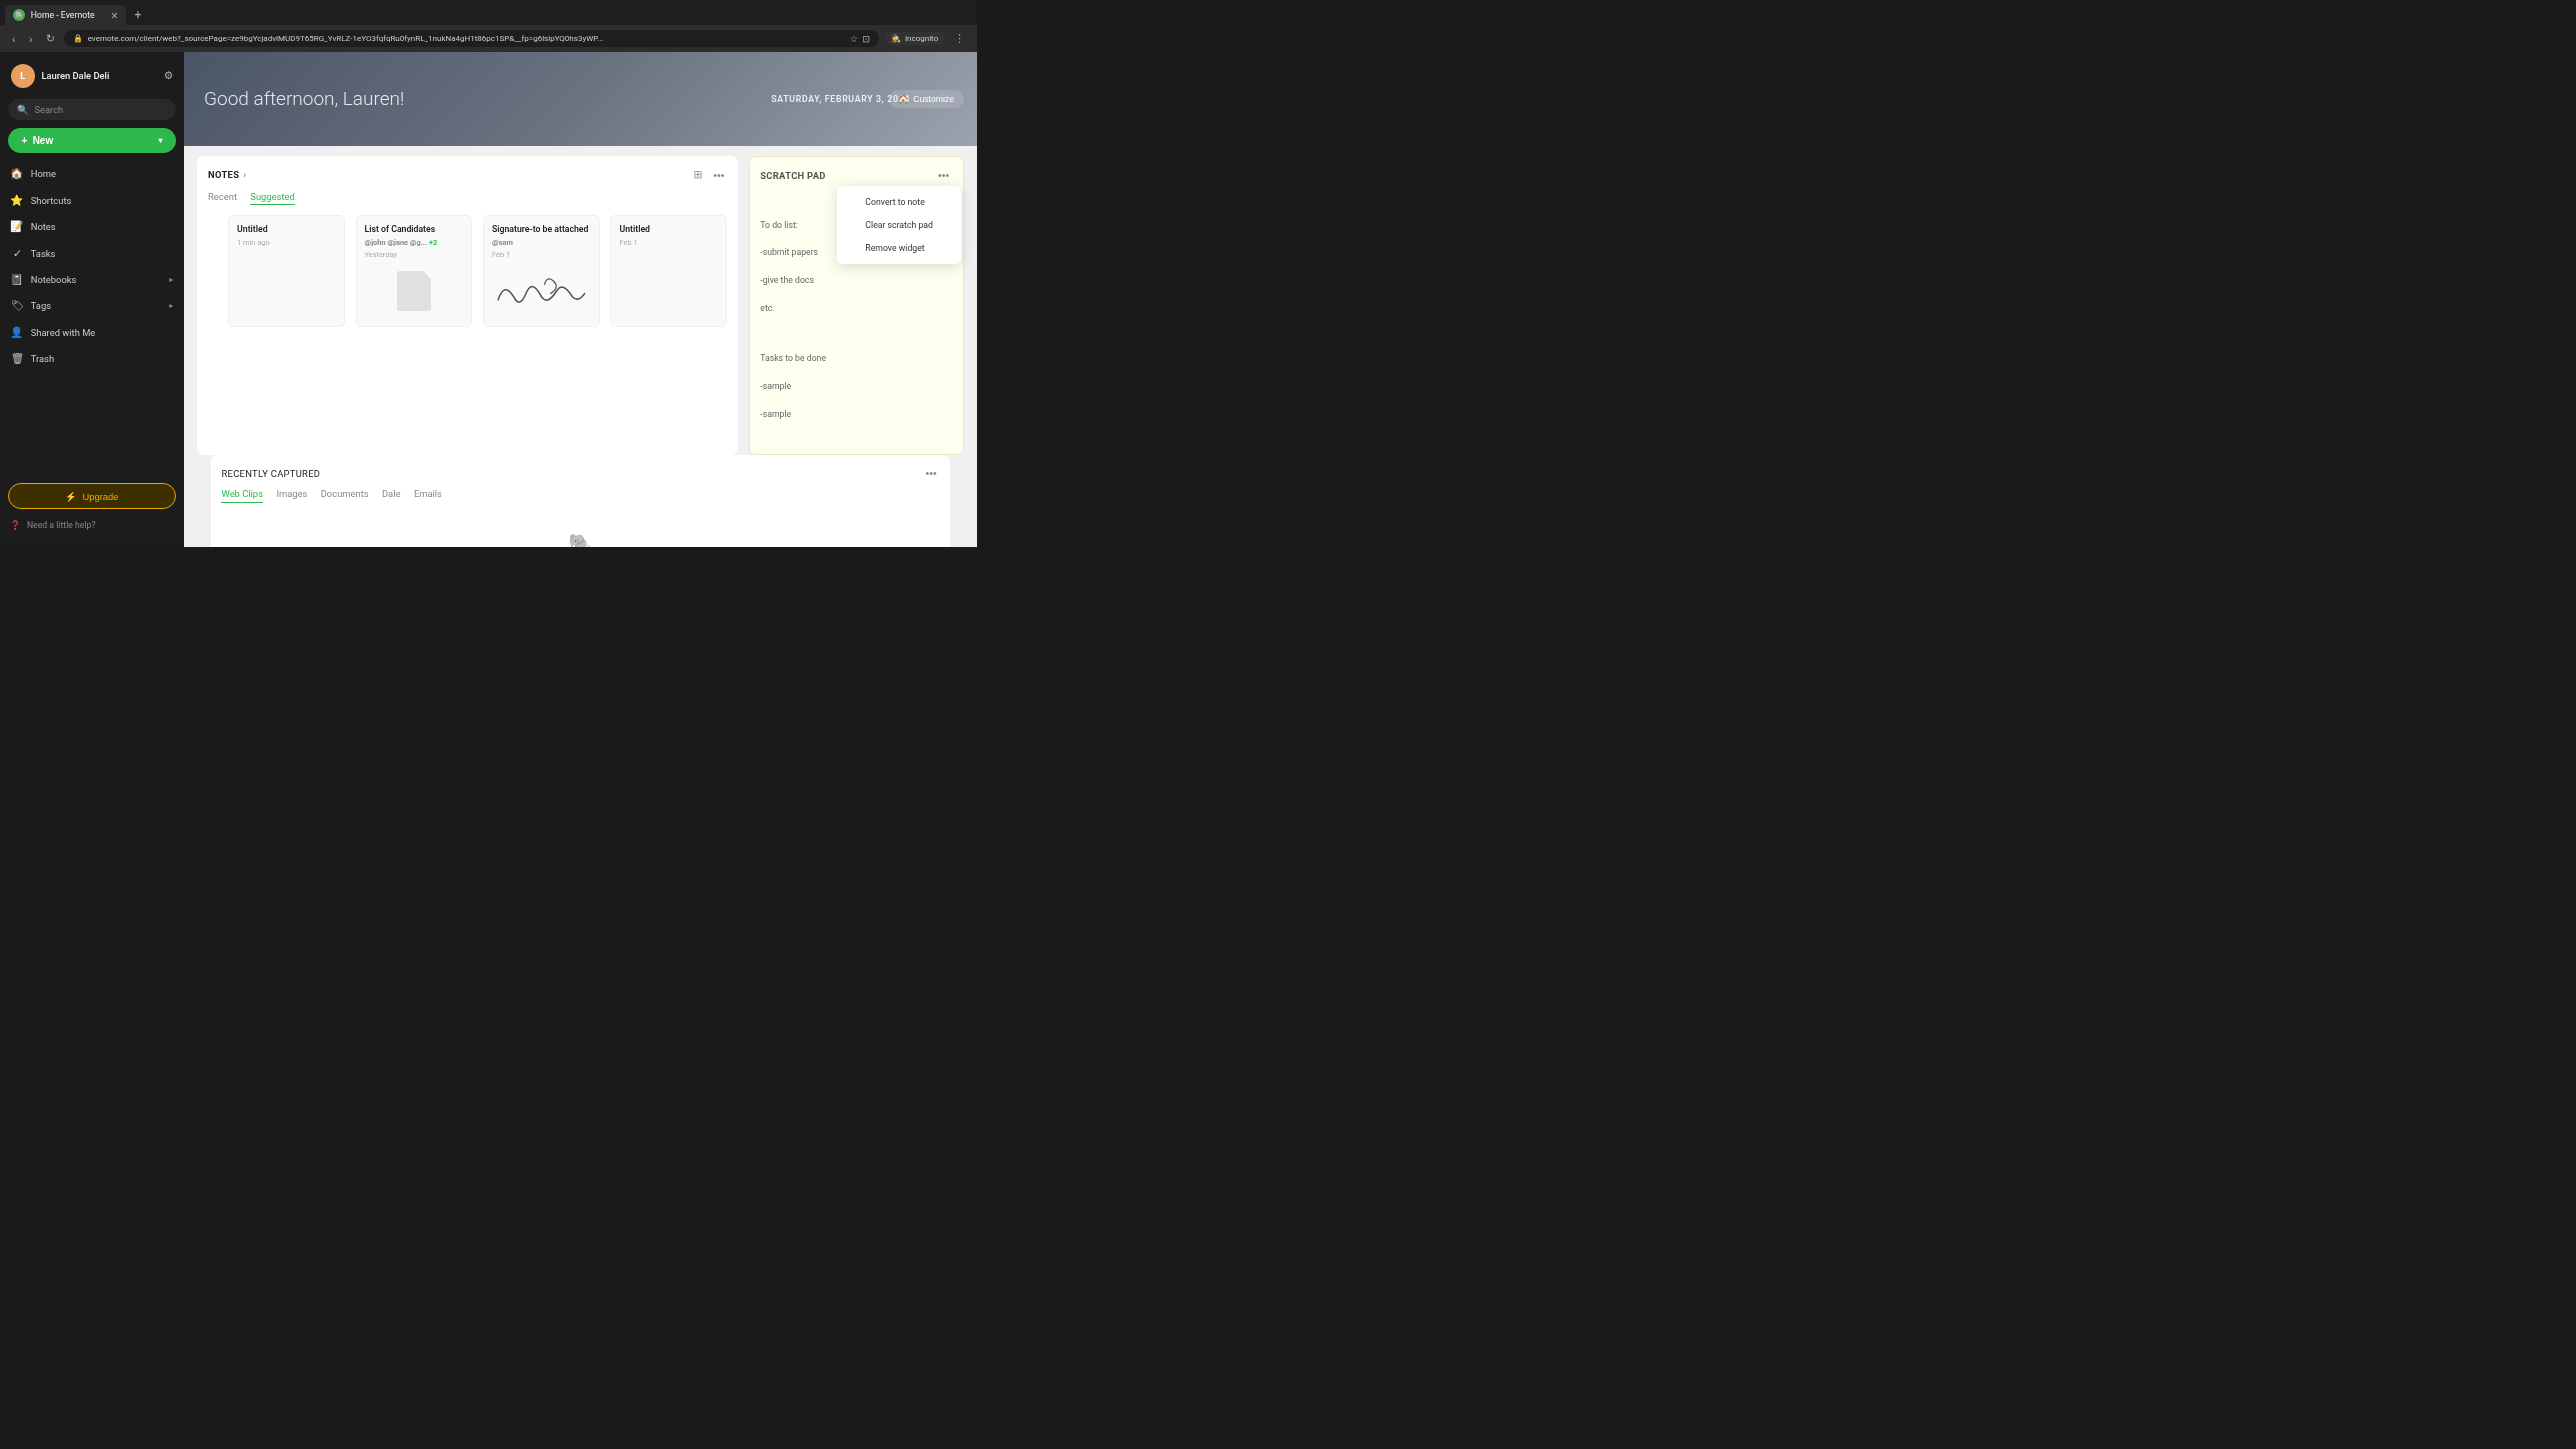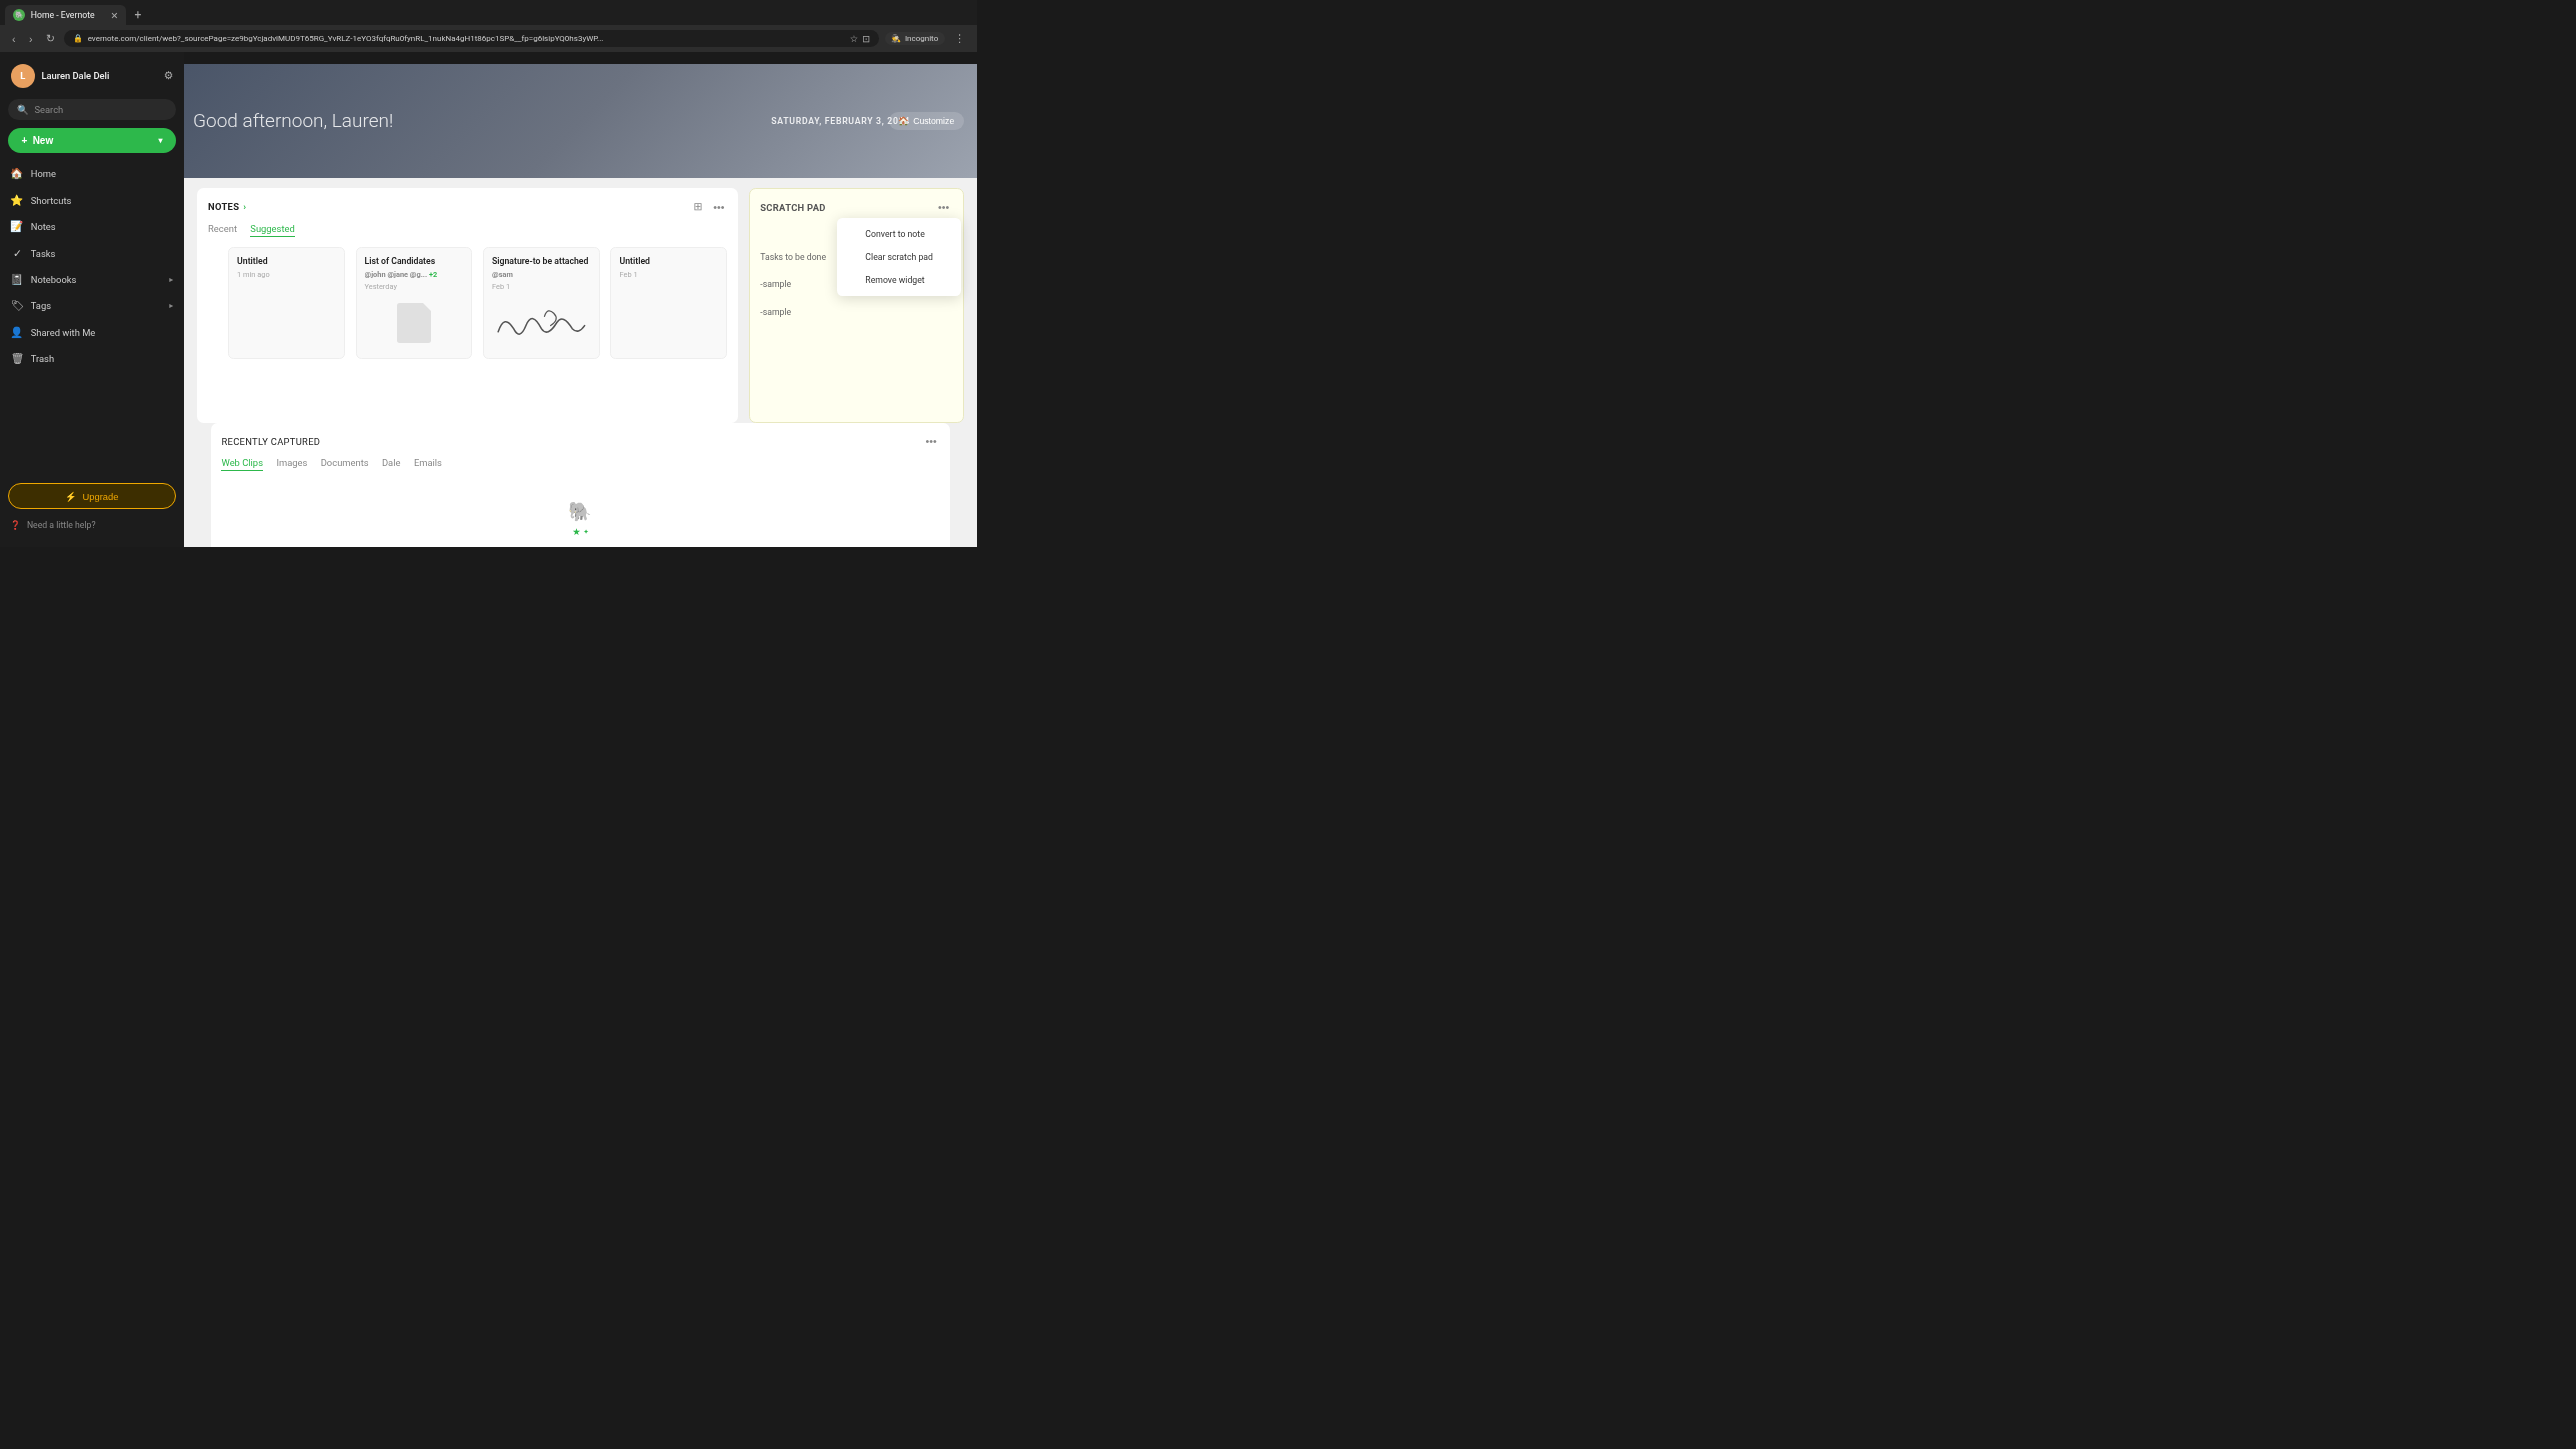--- a/index.html
+++ b/index.html
@@ -34,21 +34,21 @@
     .nav-item .nav-icon { font-size: 10.7px; width: 13.4px; text-align: center; }
     .nav-item.has-children .expand-icon { margin-left: auto; font-size: 8px; color: #888; }
     .sidebar-bottom { padding: 6.7px 8px; }
     .upgrade-btn { background: #3d2e00; border: 0.7px solid #f0a800; color: #f0a800; border-radius: 13.4px; padding: 6.7px 10.7px; width: 100%; cursor: pointer; font-size: 9.4px; font-weight: 500; display: flex; align-items: center; justify-content: center; gap: 5.4px; }
     .help-item { display: flex; align-items: center; gap: 5.4px; padding: 5.4px 2.7px; color: #888; font-size: 8.7px; cursor: pointer; margin-top: 5.4px; }
 
     
     .main { flex: 1; overflow: hidden; position: relative; }
 
     
-    .hero { width: 100%; height: 114px; background: linear-gradient(135deg, #4a5568 0%, #6b7280 50%, #9ca3af 100%); position: relative; display: flex; align-items: center; padding: 0 9px; margin-top: 12px; }
+    .hero { width: 100%; height: 94px; background: linear-gradient(135deg, #4a5568 0%, #6b7280 50%, #9ca3af 100%); position: relative; display: flex; align-items: center; padding: 0 20px; }
     .hero-greeting { color: rgba(255,255,255,0.85); font-size: 19px; font-weight: 300; }
     .hero-date { position: absolute; right: 67px; top: 50%; transform: translateY(-50%); color: rgba(255,255,255,0.85); font-size: 8.7px; font-weight: 600; letter-spacing: 0.7px; }
     .customize-btn { position: absolute; right: 13.4px; top: 50%; transform: translateY(-50%); background: rgba(255,255,255,0.15); color: white; border: none; border-radius: 13.4px; padding: 4px 9.4px; font-size: 8.7px; cursor: pointer; display: flex; align-items: center; gap: 4px; }
 
     
     .notes-widget { background: white; border-radius: 6.7px; flex: 1; padding: 10.7px; min-width: 0; }
     .widget-header { display: flex; align-items: center; margin-bottom: 8px; }
     .widget-title { font-size: 9.4px; font-weight: 700; color: #222; text-transform: uppercase; letter-spacing: 0.3px; display: flex; align-items: center; gap: 4px; }
     .widget-title-arrow { color: #2db84b; font-size: 9.4px; }
     .widget-actions { margin-left: auto; display: flex; gap: 5.4px; }
@@ -259,20 +259,26 @@
         <div class="scratch-widget">
           <div class="scratch-pad">
             <div class="scratch-title">
               <span>SCRATCH PAD</span>
               <div class="scratch-actions">
                 <button class="widget-action-btn" style="position:relative">•••</button>
               </div>
             </div>
             <div class="scratch-content">
               <div class="scratch-section">
+                <span>To do list:</span><br>
+                <span>-submit papers</span><br>
+                <span>-give the docs</span><br>
+                <span>etc.</span>
+              </div>
+              <div class="scratch-section">
                 <span>Tasks to be done</span><br>
                 <span>-sample</span><br>
                 <span>-sample</span>
               </div>
             </div>
           </div>
 
           <div class="dropdown-menu" style="top: 29.5px; right: 2.7px;">
             <div class="dropdown-item">Convert to note</div>
             <div class="dropdown-item">Clear scratch pad</div>

